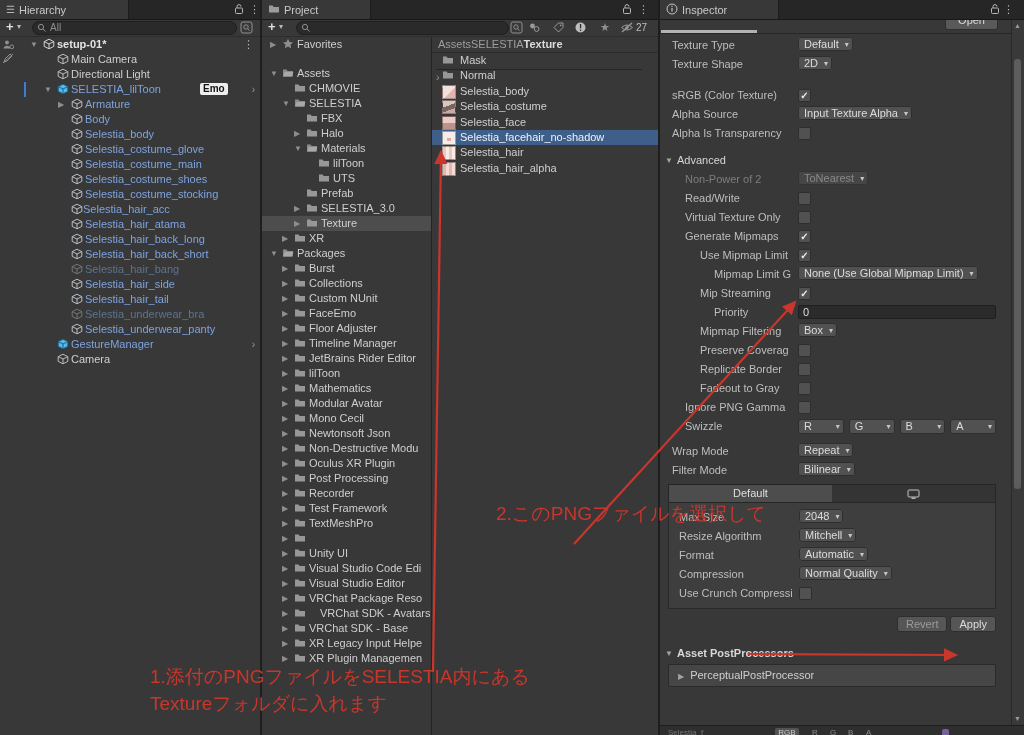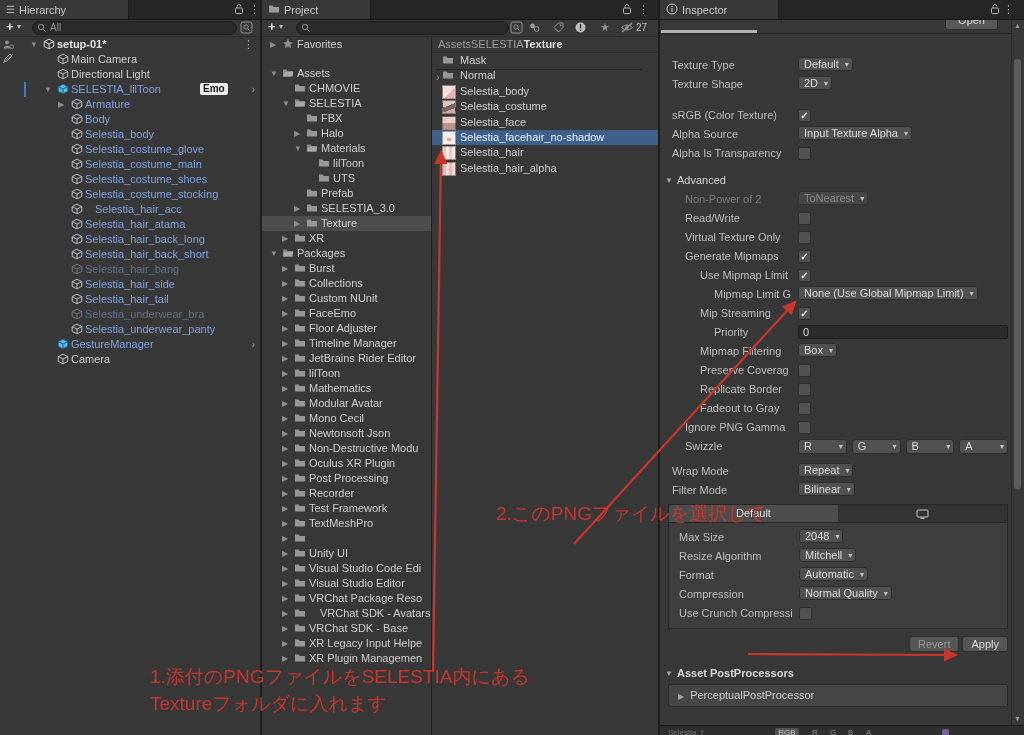--- a/index.html
+++ b/index.html
@@ -234,21 +234,21 @@
               <path d="M6 1.2 10.8 3.6v4.8L6 10.8 1.2 8.4V3.6Z" fill="none" stroke="#b9bec4"></path>
               <path d="M1.2 3.6 6 6l4.8-2.4M6 6v4.8" fill="none" stroke="#b9bec4"></path>
             </svg></span>
           <span class="tlb" style="left: 85px; color: rgb(125, 163, 224);">Selestia_costume_stocking</span>
         </div>
         <div class="hrow">
           <span class="tico" style="left: 71px;"><svg width="12" height="12" viewBox="0 0 12 12">
               <path d="M6 1.2 10.8 3.6v4.8L6 10.8 1.2 8.4V3.6Z" fill="none" stroke="#b9bec4"></path>
               <path d="M1.2 3.6 6 6l4.8-2.4M6 6v4.8" fill="none" stroke="#b9bec4"></path>
             </svg></span>
-          <span class="tlb" style="left: 95px; color: rgb(125, 163, 224);">Selestia_hair_acc</span>
+          <span class="tlb" style="left: 83px; color: rgb(125, 163, 224);">Selestia_hair_acc</span>
         </div>
         <div class="hrow">
           <span class="tico" style="left: 71px;"><svg width="12" height="12" viewBox="0 0 12 12">
               <path d="M6 1.2 10.8 3.6v4.8L6 10.8 1.2 8.4V3.6Z" fill="none" stroke="#b9bec4"></path>
               <path d="M1.2 3.6 6 6l4.8-2.4M6 6v4.8" fill="none" stroke="#b9bec4"></path>
             </svg></span>
           <span class="tlb" style="left: 85px; color: rgb(125, 163, 224);">Selestia_hair_atama</span>
         </div>
         <div class="hrow">
           <span class="tico" style="left: 71px;"><svg width="12" height="12" viewBox="0 0 12 12">
@@ -737,21 +737,21 @@
           <rect x="1.5" y="5" width="7" height="5.5" rx="1" fill="none" stroke="#b5b5b5"></rect>
           <path d="M3 5V3.6A2 2 0 0 1 7 3.6" fill="none" stroke="#b5b5b5"></path>
         </svg>
     </span>
     <span class="hctl kebab" style="right:10px;">⋮</span>
 
     <div class="tabline"></div>
     <div class="openbtn">Open</div>
     <div class="sep"></div>
 
-    <div id="insp-rows" style="position:absolute;left:0;right:0;top:36px;margin-top:20px;">
+    <div id="insp-rows" style="position:absolute;left:0;right:12px;top:36px;">
         <div class="irow">
           <span class="ilabel" style="left: 12px;">Texture Type</span>
           <span class="ival"><span class="dd"><span>Default</span><span class="caret">▾</span></span></span>
         </div>
         <div class="irow">
           <span class="ilabel" style="left: 12px;">Texture Shape</span>
           <span class="ival"><span class="dd"><span>2D</span><span class="caret">▾</span></span></span>
         </div>
         <div style="height: 12px;"></div>
         <div class="irow">

